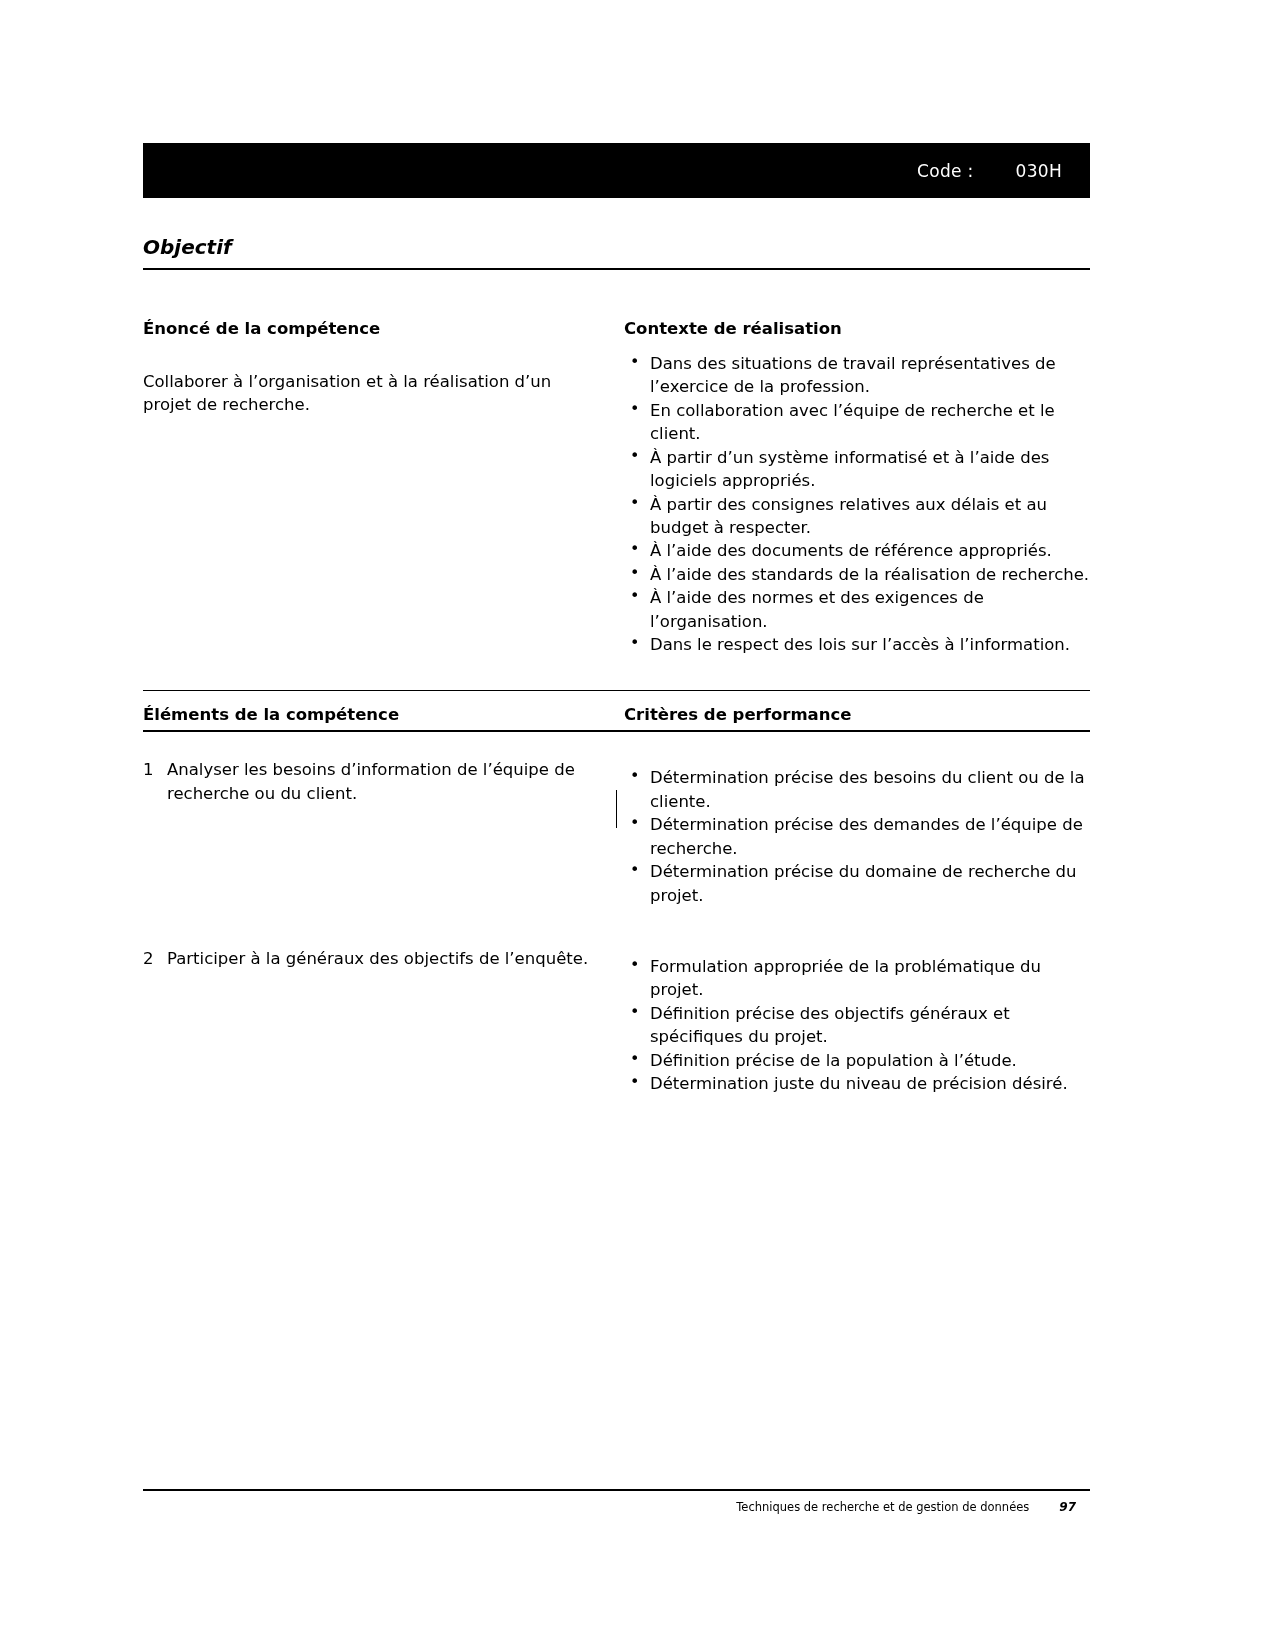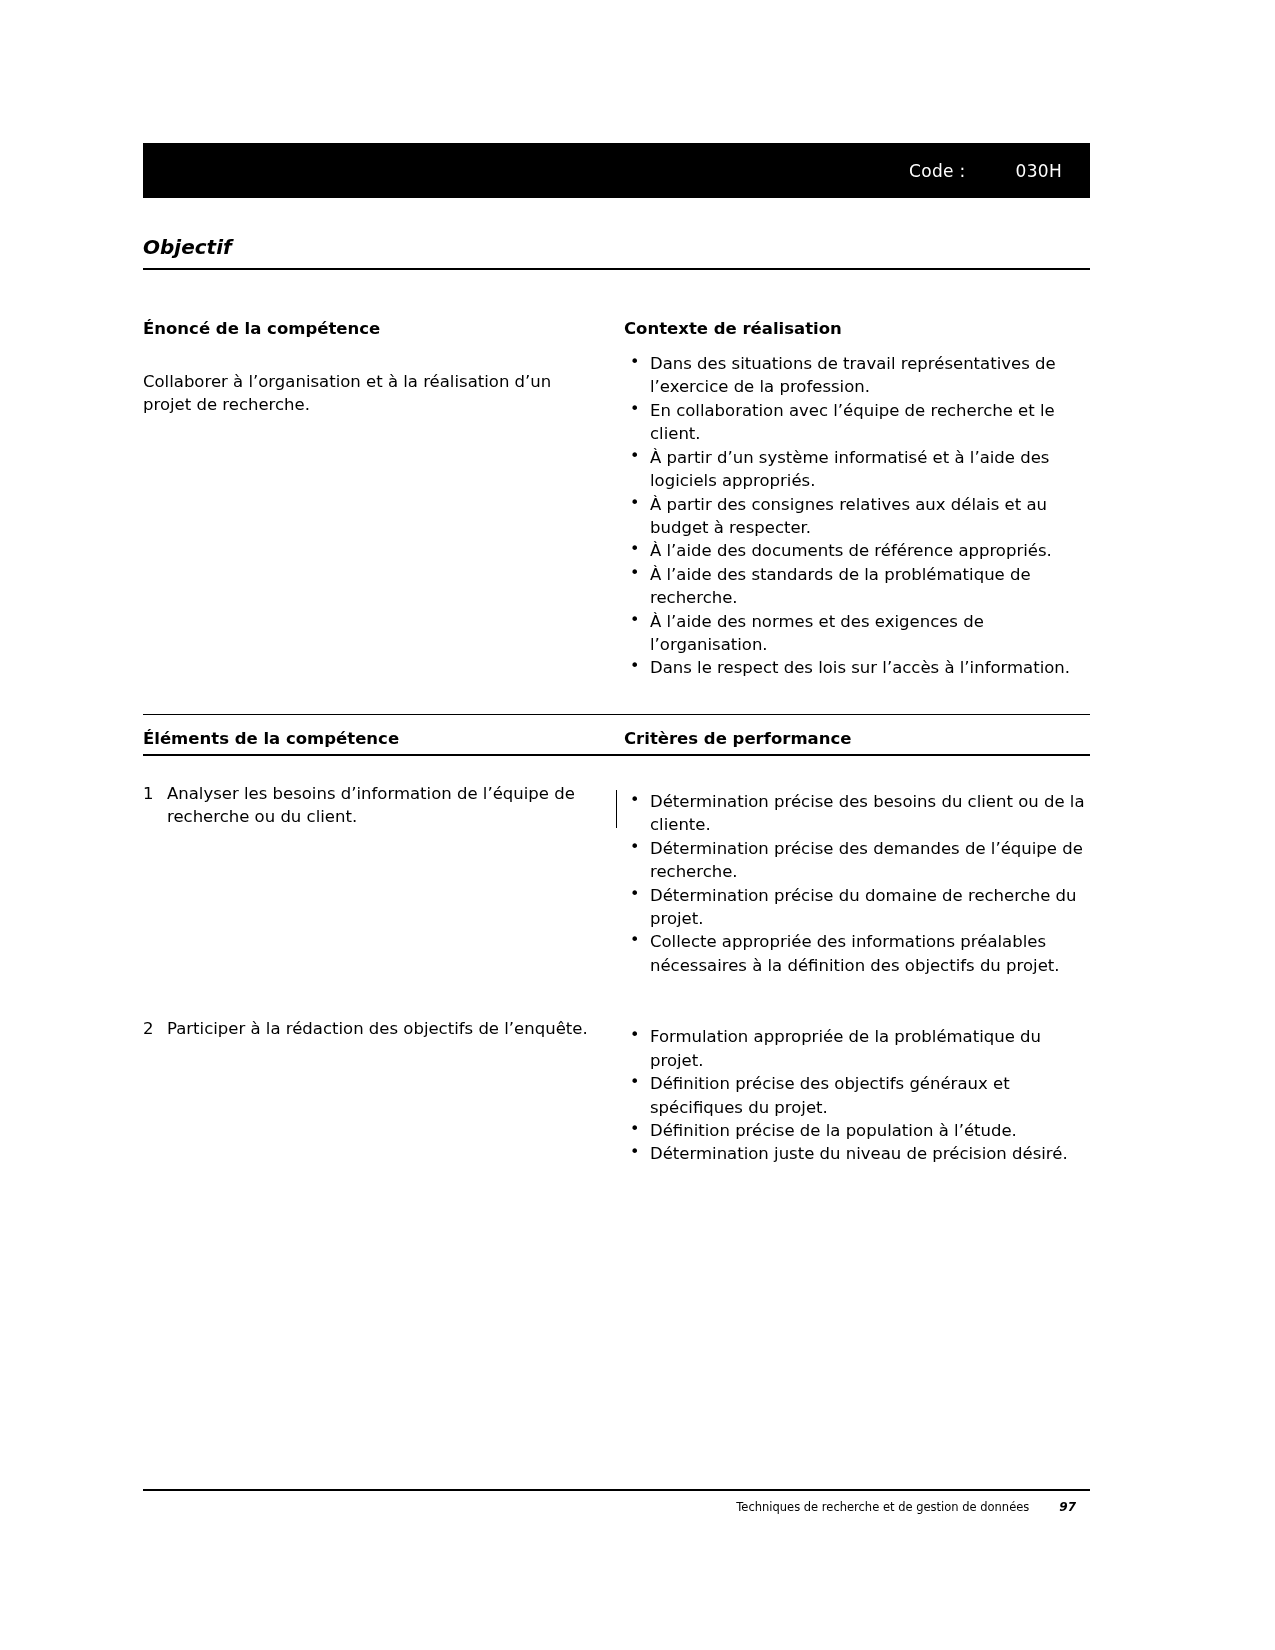--- a/index.html
+++ b/index.html
@@ -30,21 +30,20 @@
     height: 55px;
     background: #000000;
     color: #ffffff;
     display: flex;
     align-items: center;
     justify-content: flex-end;
     box-sizing: border-box;
     padding-right: 28px;
     font-size: 17px;
     letter-spacing: 0.3px;
-    gap: 8px;
   }
   .code-bar .code-label {
     margin-right: 42px;
   }
   .code-bar .code-value {
     font-weight: normal;
   }
 
   
   .col-titles {
@@ -212,21 +211,21 @@
         <p class="para">Collaborer à l’organisation et à la réalisation d’un projet de recherche.</p>
       </div>
       <div class="cell-right">
         <div class="sec-head">Contexte de réalisation</div>
         <ul class="bullets">
           <li>Dans des situations de travail représentatives de l’exercice de la profession.</li>
           <li>En collaboration avec l’équipe de recherche et le client.</li>
           <li>À partir d’un système informatisé et à l’aide des logiciels appropriés.</li>
           <li>À partir des consignes relatives aux délais et au budget à respecter.</li>
           <li>À l’aide des documents de référence appropriés.</li>
-          <li>À l’aide des standards de la problématique de recherche.</li>
+          <li>À l’aide des standards de la réalisation de recherche.</li>
           <li>À l’aide des normes et des exigences de l’organisation.</li>
           <li>Dans le respect des lois sur l’accès à l’information.</li>
         </ul>
       </div>
     </div>
 
     <div class="sep-wrap">
       <div class="sep-left"></div>
       <div class="sep-spacer"></div>
       <div class="sep-right"></div>
@@ -250,32 +249,31 @@
         <div class="num-item">
           <span class="num">1</span>
           <span class="txt">Analyser les besoins d’information de l’équipe de recherche ou du client.</span>
         </div>
       </div>
       <div class="cell-right">
         <ul class="bullets">
           <li>Détermination précise des besoins du client ou de la cliente.</li>
           <li>Détermination précise des demandes de l’équipe de recherche.</li>
           <li>Détermination précise du domaine de recherche du projet.</li>
-          <li>Collecte appropriée des informations préalables nécessaires à la définition des objectifs du projet.</li>
         </ul>
       </div>
     </div>
 
     <div class="block-spacer-md"></div>
 
     <div class="row">
       <div class="cell-left">
         <div class="num-item">
           <span class="num">2</span>
-          <span class="txt">Participer à la rédaction des objectifs de l’enquête.</span>
+          <span class="txt">Participer à la généraux des objectifs de l’enquête.</span>
         </div>
       </div>
       <div class="cell-right">
         <ul class="bullets">
           <li>Formulation appropriée de la problématique du projet.</li>
           <li>Définition précise des objectifs généraux et spécifiques du projet.</li>
           <li>Définition précise de la population à l’étude.</li>
           <li>Détermination juste du niveau de précision désiré.</li>
         </ul>
       </div>

